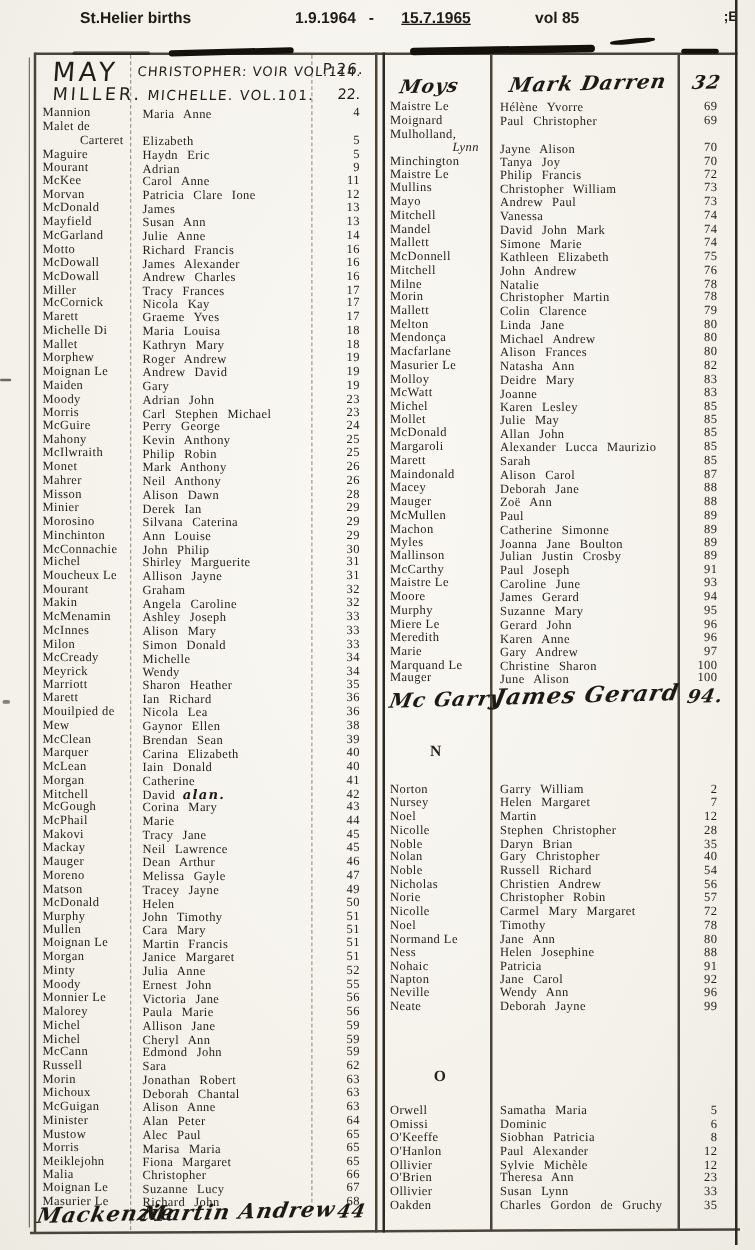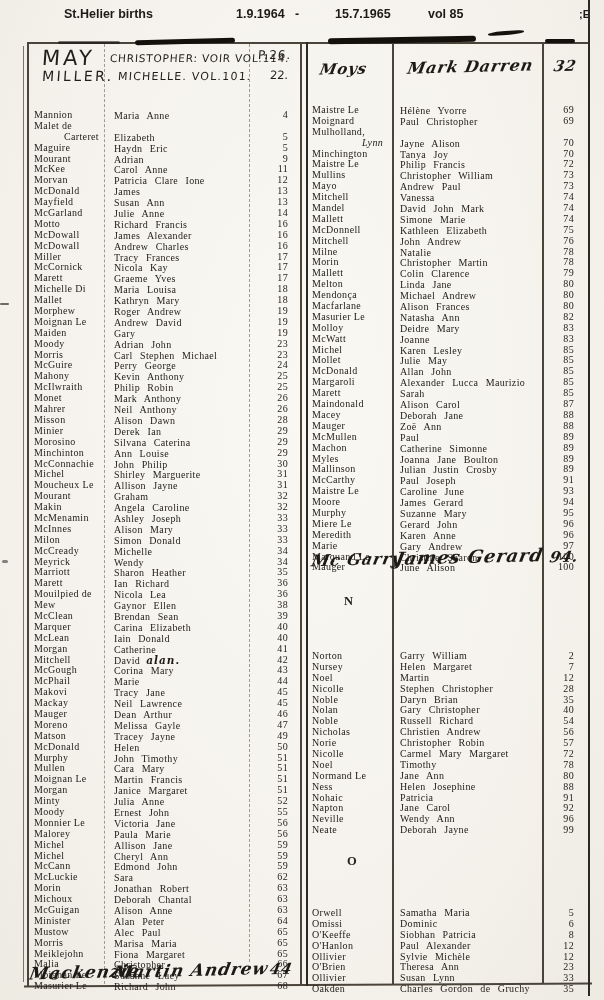--- a/index.html
+++ b/index.html
@@ -11,30 +11,30 @@
     font-family:"Liberation Serif", serif;
     color:#26221d;
   }
   
   .hdr{position:absolute;top:7px;left:0;width:100%;height:20px;
        font-family:"Liberation Sans",sans-serif;font-weight:bold;font-size:12.5px;color:#1e1b17;}
   .hdr span{position:absolute;white-space:nowrap;}
   .h-title{left:64px;}
   .h-d1{left:213px;margin-left:23px;}
   .h-dash{left:295px;}
-  .h-d2{left:335px;}
+  .h-d2{left:321px;text-decoration:underline;}
   .h-vol{left:428px;}
   .h-corner{left:579px;top:1px;font-size:11px;}
   
   .ln{position:absolute;background:#4a443b;}
   .ln.dark{background:#2c2822;}
   .vdash{position:absolute;border-left:1px dashed #a19a8d;width:0;}
   .smudge{position:absolute;background:#14110d;border-radius:3px;}
   
-  .col{position:absolute;font-size:10px;letter-spacing:.35px;margin-top:24px;}
+  .col{position:absolute;font-size:10px;letter-spacing:.35px;}
   .row{position:relative;height:10.9px;line-height:10.9px;white-space:nowrap;}
   .c-sur{display:inline-block;vertical-align:top;}
   .c-giv{display:inline-block;vertical-align:top;word-spacing:4.5px;}
   .c-pg{position:absolute;top:0;text-align:right;}
   #lc-entries{left:34px;top:86px;width:264px;}
   #lc-entries .c-sur{width:80px;}
   #lc-entries .c-pg{right:10px;width:34px;}
   #lc-entries .indent .c-sur{padding-left:30px;width:50px;}
   #rc-entries,#n-entries,#o-entries{left:312px;width:276px;}
   #rc-entries{top:81px;}
@@ -369,21 +369,21 @@
       </div>
       <div class="row">
         <span class="c-sur">Michel</span><span class="c-giv"><span>Cheryl Ann</span><span class="hw-note"></span></span>
         <span class="c-pg">59</span>
       </div>
       <div class="row">
         <span class="c-sur">McCann</span><span class="c-giv"><span>Edmond John</span><span class="hw-note"></span></span>
         <span class="c-pg">59</span>
       </div>
       <div class="row">
-        <span class="c-sur">McLuckie</span><span class="c-giv"><span>Sara</span><span class="hw-note"></span></span>
+        <span class="c-sur">Russell</span><span class="c-giv"><span>Sara</span><span class="hw-note"></span></span>
         <span class="c-pg">62</span>
       </div>
       <div class="row">
         <span class="c-sur">Morin</span><span class="c-giv"><span>Jonathan Robert</span><span class="hw-note"></span></span>
         <span class="c-pg">63</span>
       </div>
       <div class="row">
         <span class="c-sur">Michoux</span><span class="c-giv"><span>Deborah Chantal</span><span class="hw-note"></span></span>
         <span class="c-pg">63</span>
       </div>

